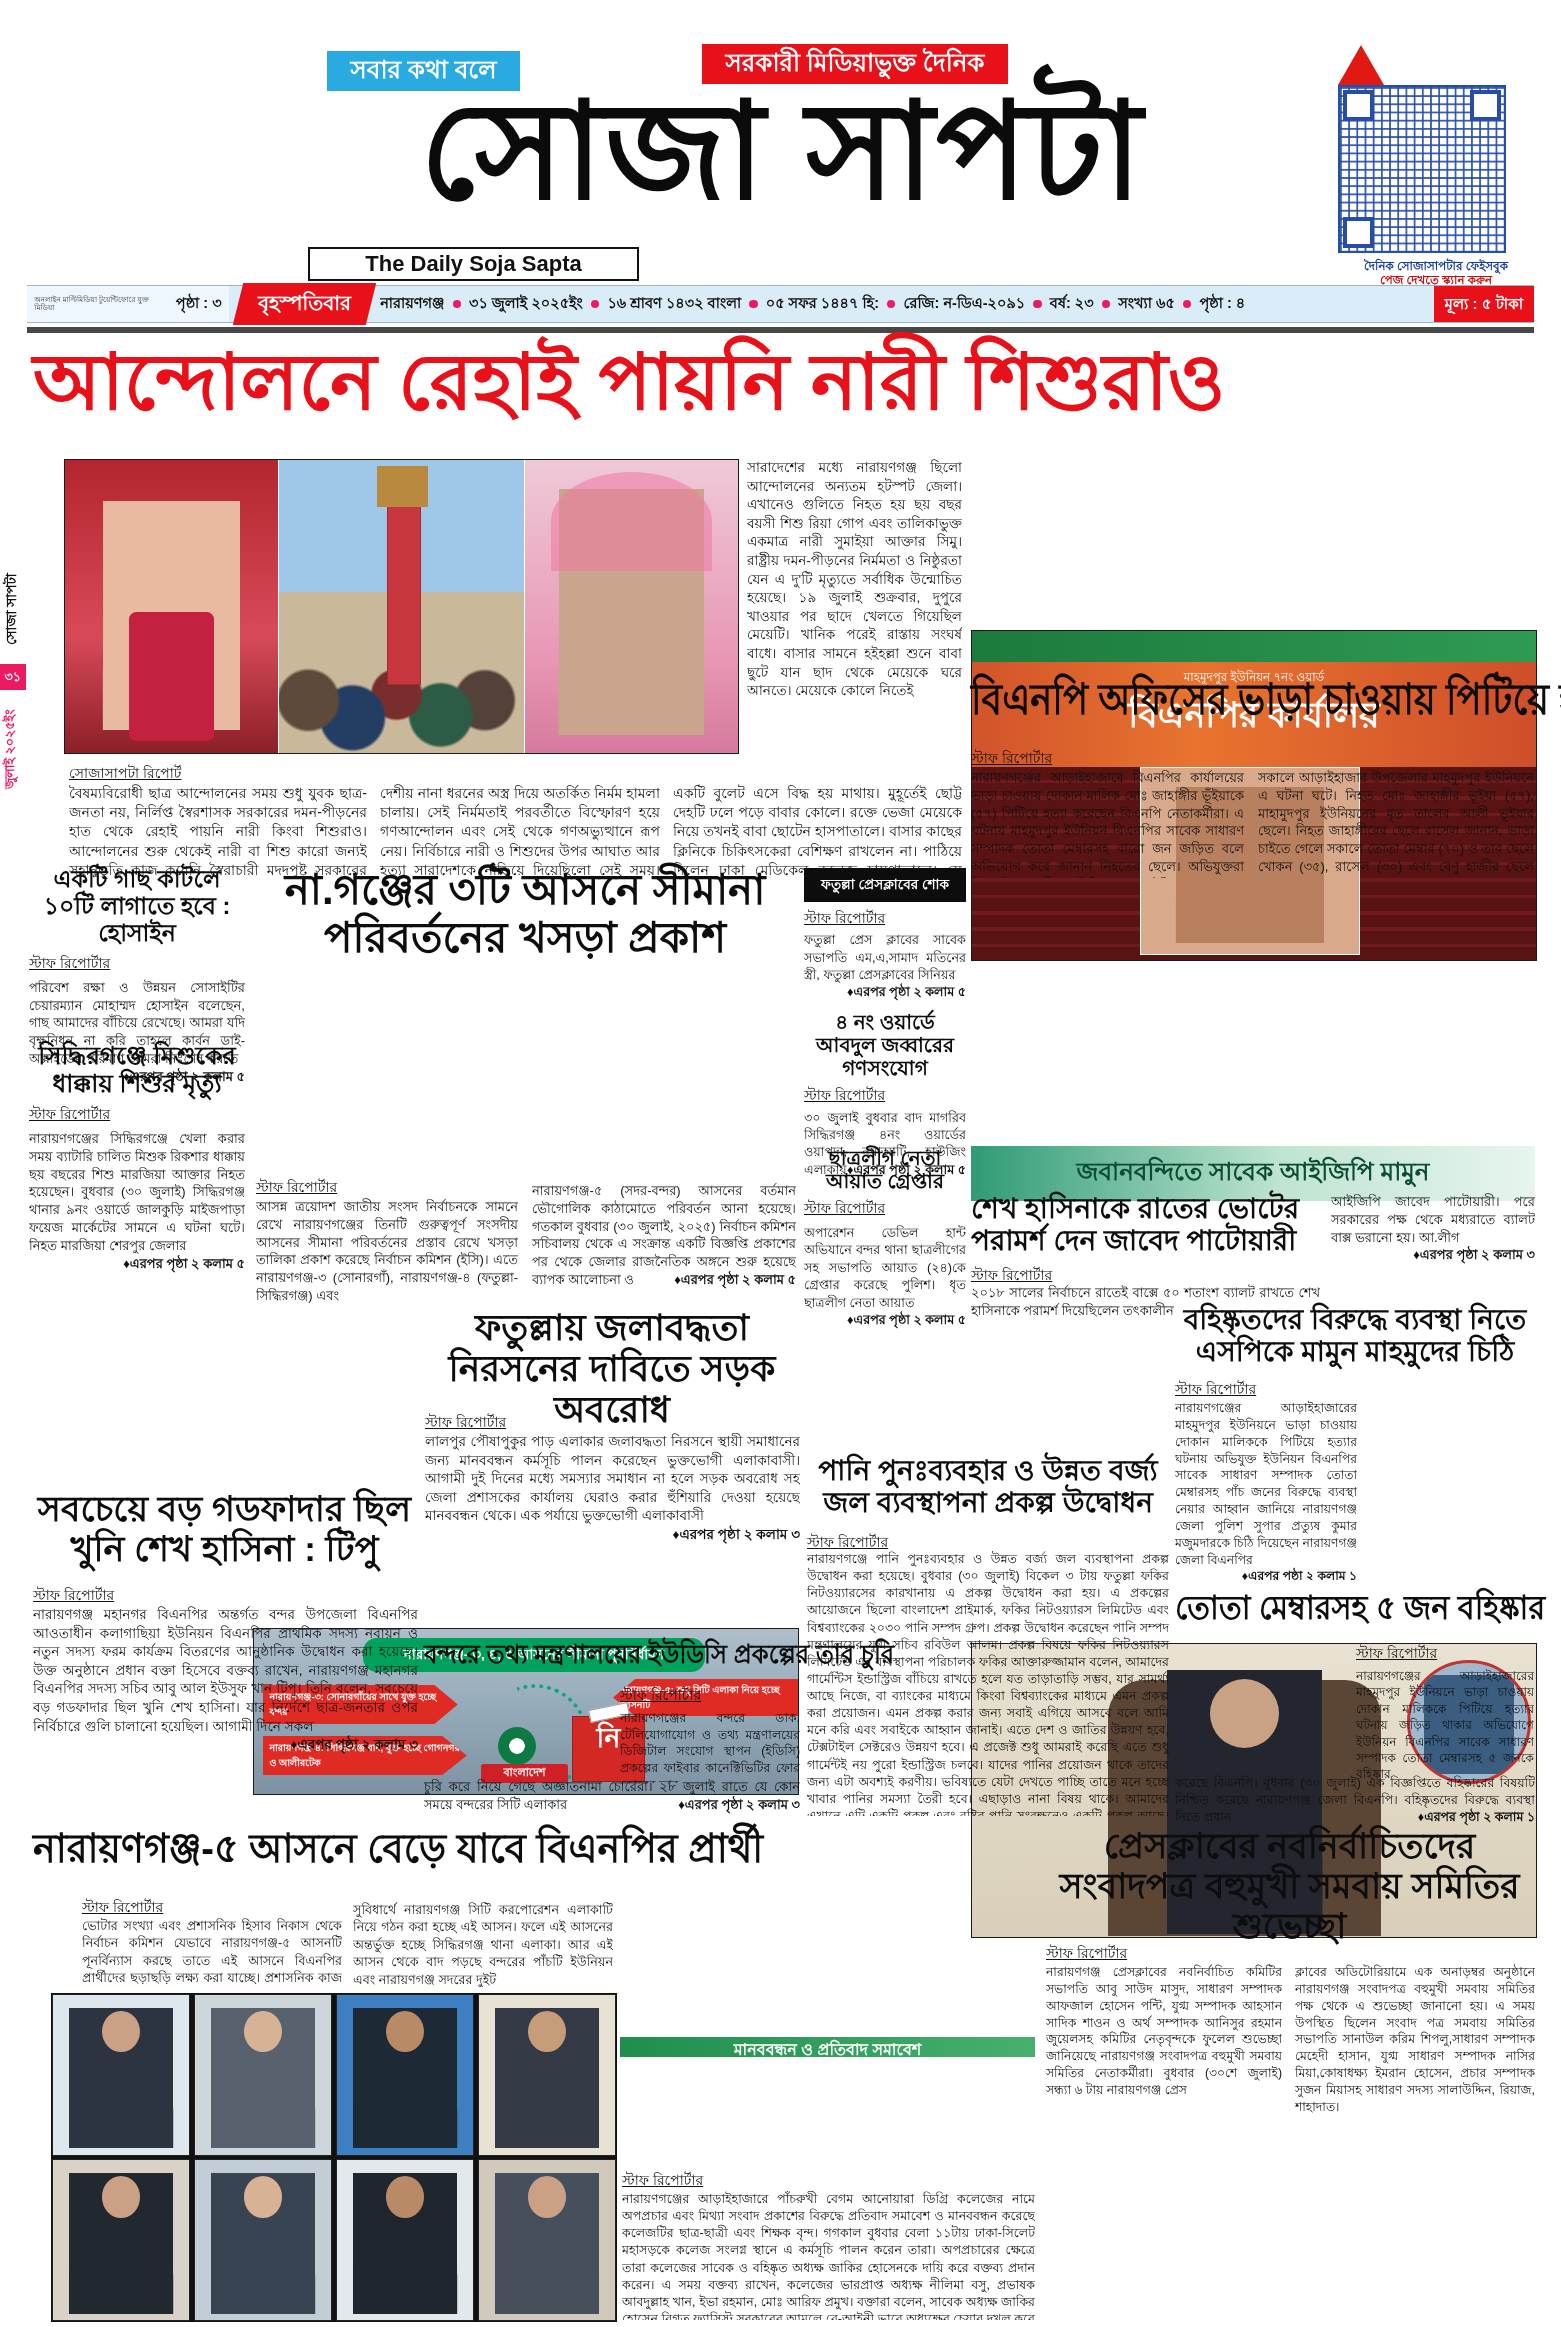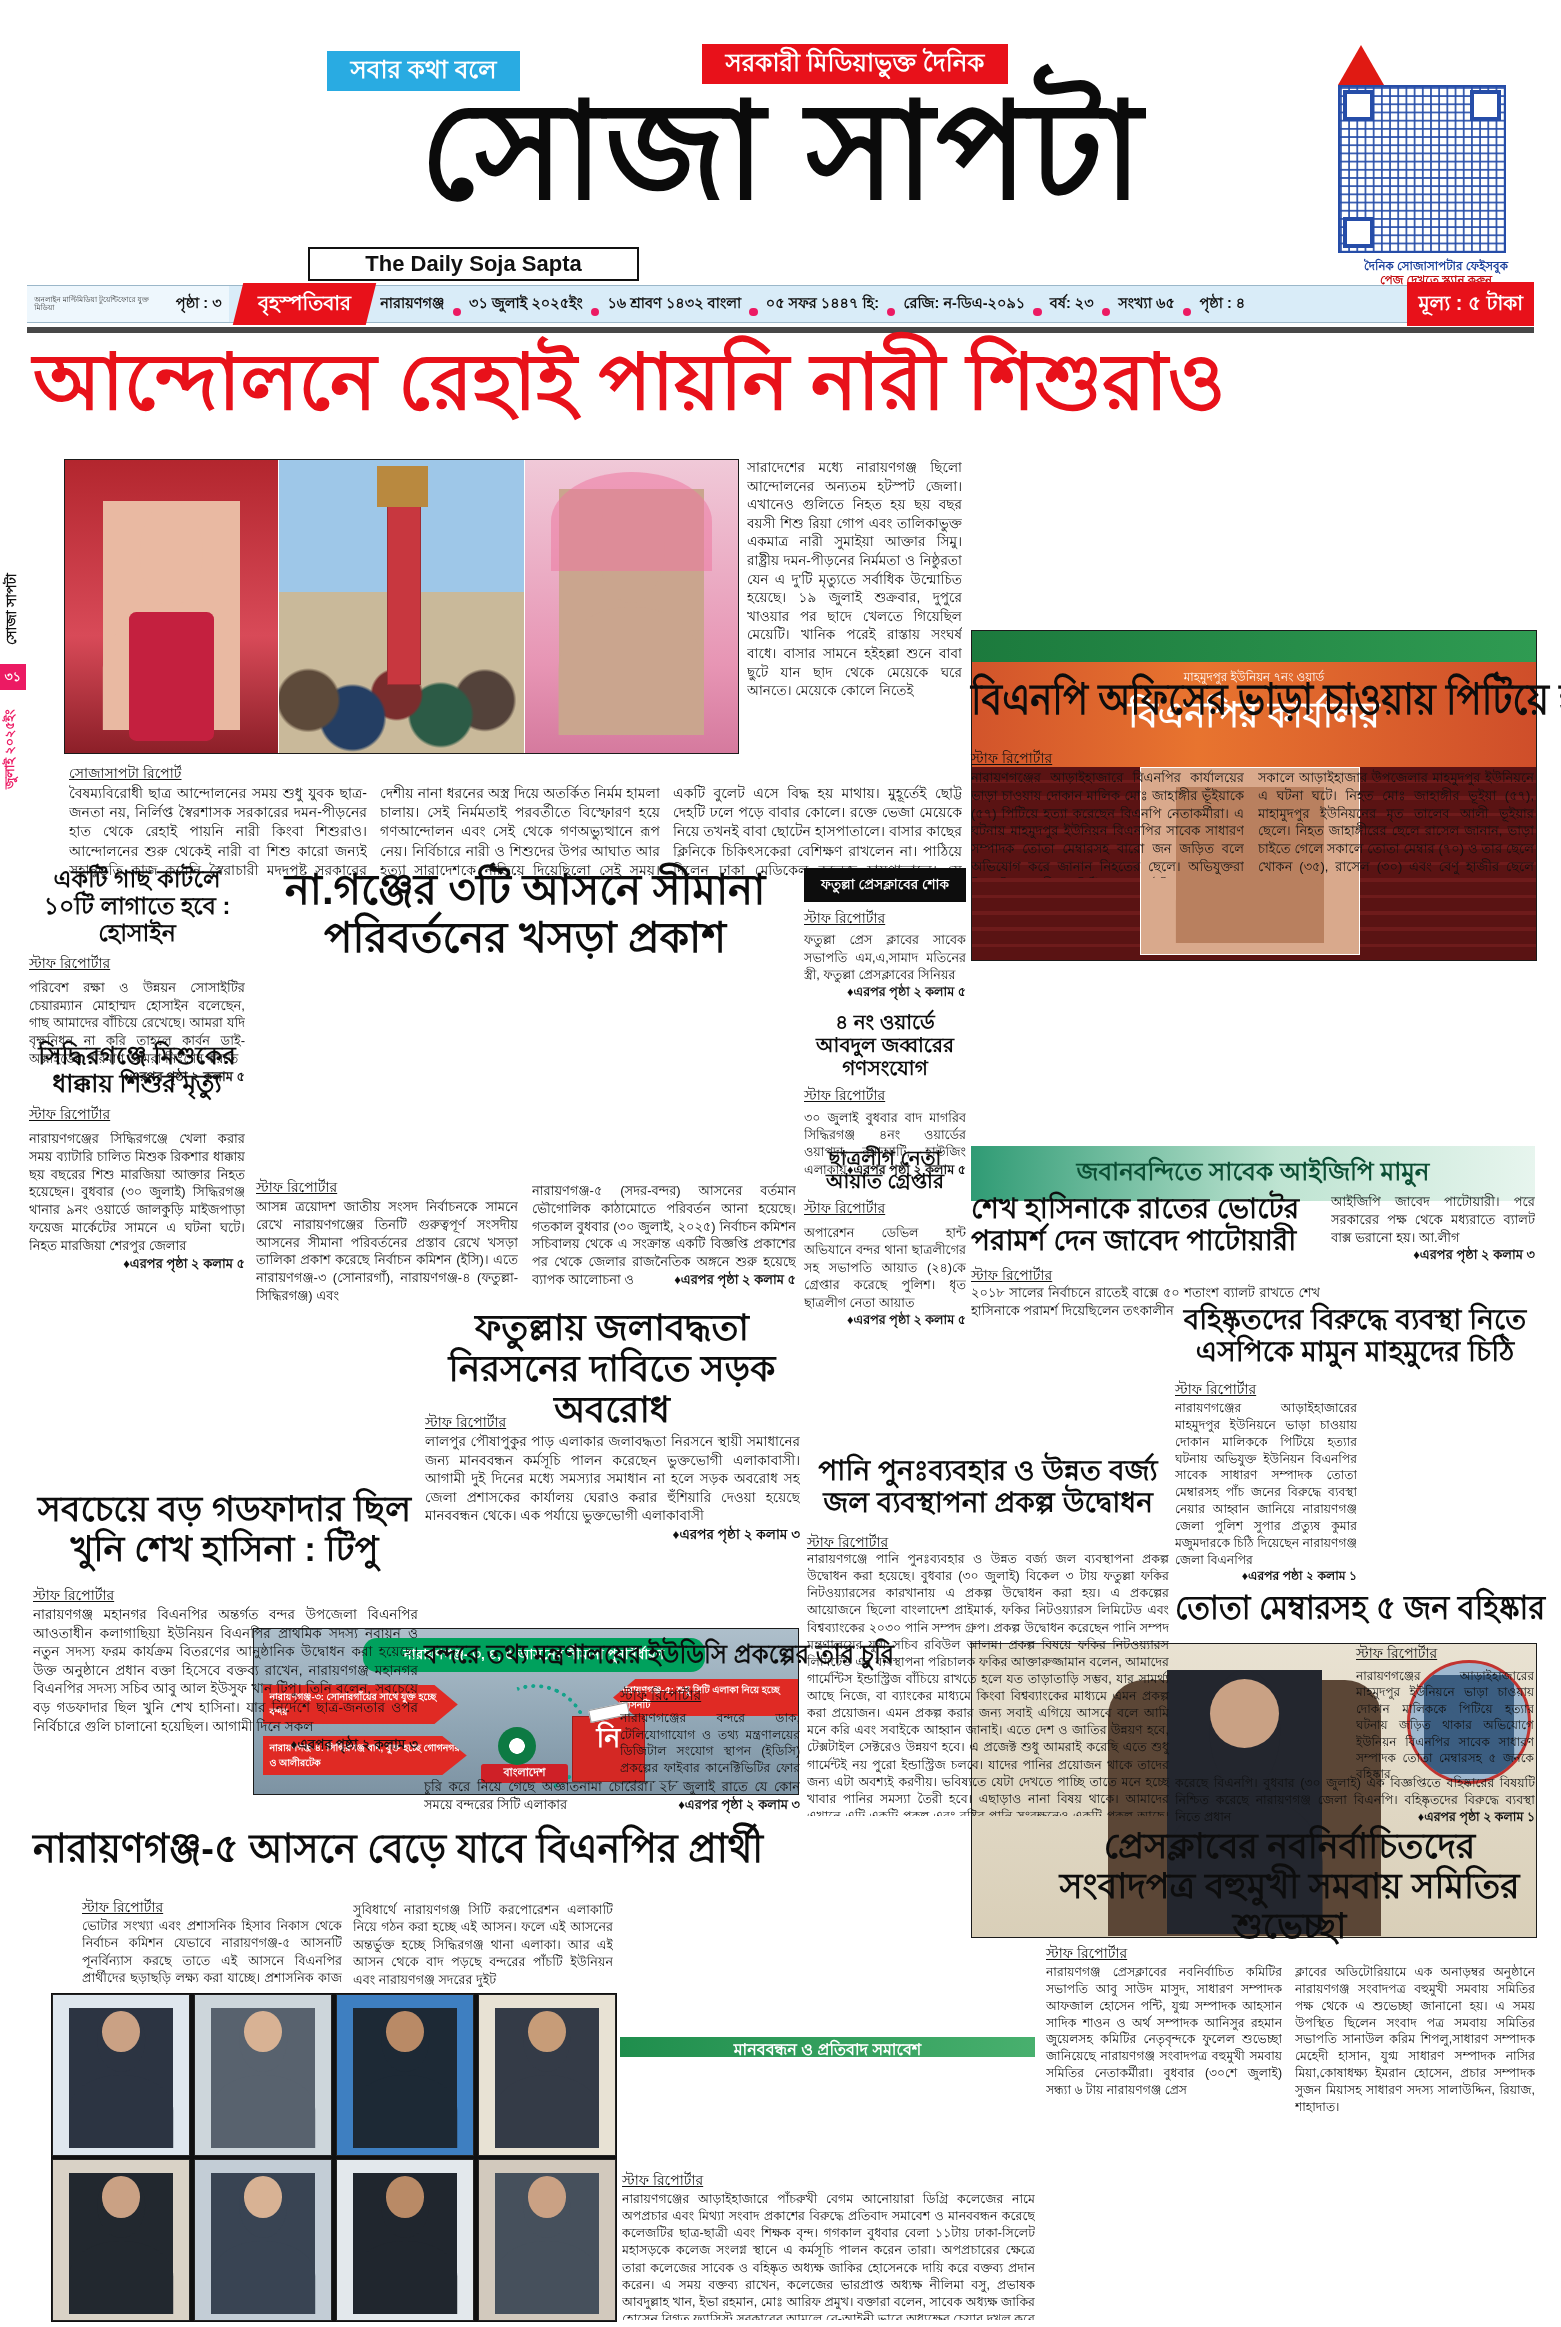--- a/index.html
+++ b/index.html
@@ -26,23 +26,23 @@
   .subtitle-box{border:2.7px double #111;font-weight:800;font-size:22px;text-align:center;
       padding:1.8px 9px;background:#fff;}
   
   .dateline{background:#d9ecf8;border-top:1.8px solid #9bb7c9;border-bottom:1.8px solid #9bb7c9;
       display:flex;align-items:center;font-size:14.5px;font-weight:700;}
   .dl-left{background:#eef7fd;height:100%;display:flex;align-items:center;padding:0 7.3px;gap:5.5px;}
   .dl-left .tiny{font-size:7.3px;font-weight:400;width:136px;line-height:1.1;color:#333;}
   .day-badge{background:#e8111a;color:#fff;font-weight:800;font-size:20px;padding:4.5px 20px;
       transform:skewX(-14deg);margin:0 9px;}
   .day-badge>span{display:inline-block;transform:skewX(14deg);}
-  .dl-items{flex:1;display:flex;align-items:flex-end;gap:8.2px;flex-wrap:nowrap;white-space:nowrap;overflow:hidden;}
+  .dl-items{flex:1;display:flex;align-items:center;gap:8.2px;flex-wrap:nowrap;white-space:nowrap;overflow:hidden;}
   .dot{width:8.2px;height:8.2px;border-radius:50%;background:#ec1a63;flex:0 0 auto;}
-  .price{background:#e8111a;color:#fff;font-weight:800;font-size:20px;padding:5.5px 11px;margin-left:20px;}
+  .price{background:#e8111a;color:#fff;font-weight:800;font-size:15px;padding:5.5px 11px;margin-left:20px;}
   .thick-rule{background:#474747;}
   
   .hl{font-weight:800;color:#0d0d0d;text-align:center;line-height:1.14;}
   .hl-red{color:#e8111a;}
   .byline{font-weight:400;text-decoration:underline;font-size:14px;}
   .bt{font-size:14px;line-height:1.37;text-align:justify;overflow:hidden;}
   .jump{font-weight:700;float:right;}
   .blackbar{background:#0d0d0d;color:#fff;font-weight:800;text-align:center;}
   .greenbar{background:linear-gradient(90deg,#2f9b74,#bfe4d2 55%,#e7f5ee);color:#0b4d33;
       font-weight:800;text-align:center;}

